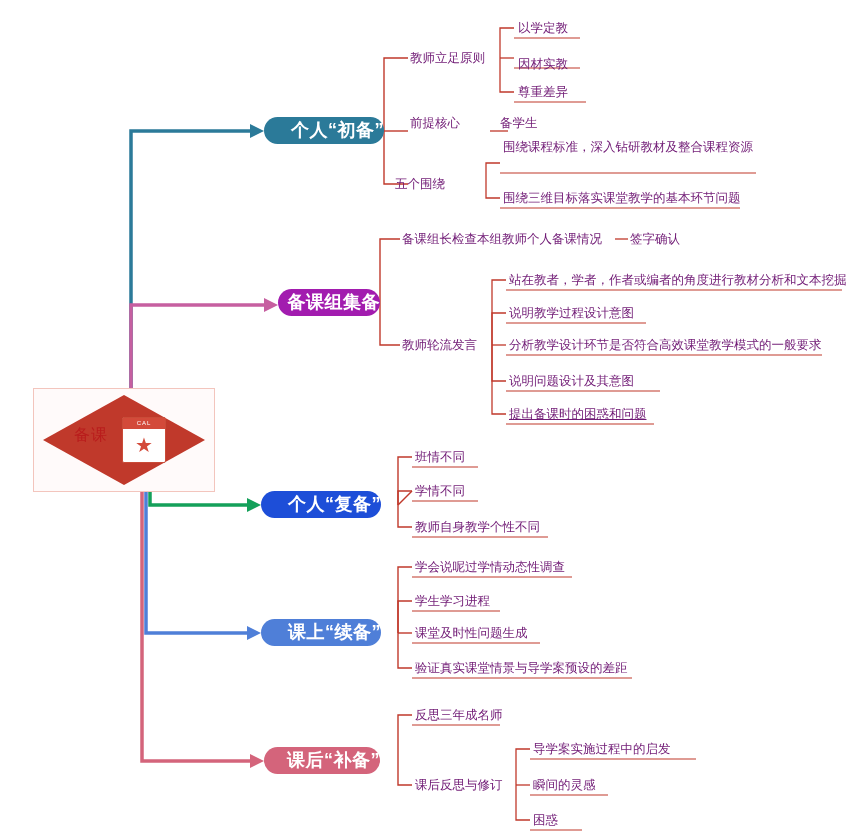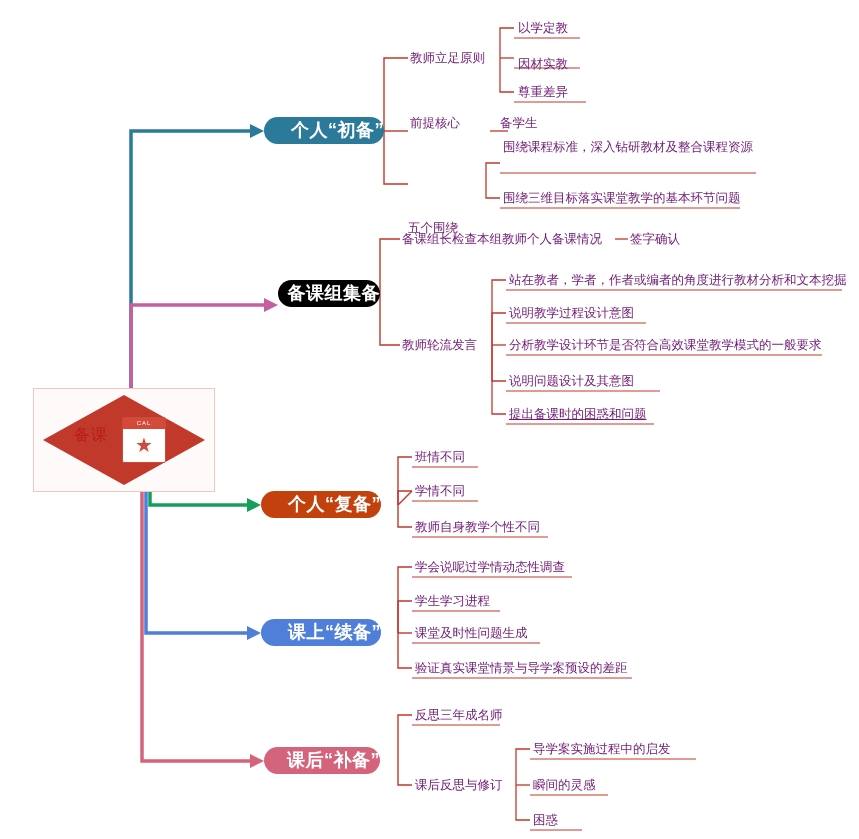--- a/index.html
+++ b/index.html
@@ -195,40 +195,40 @@
     <span class="root-label">备课</span>
     <div class="cal-icon">
       <div class="cal-top">CAL</div>
       <div class="cal-star">★</div>
     </div>
   </div>
 
   <div class="pill" style="left:264px; top:117px; width:120px; background:#2b7a99;">
     <span>个人“初备”</span>
   </div>
-  <div class="pill" style="left:278px; top:280px; width:102px; background:#000000;">
+  <div class="pill" style="left:278px; top:289px; width:102px; background:#a21caf;">
     <span>备课组集备</span>
   </div>
-  <div class="pill" style="left:261px; top:491px; width:120px; background:#c2410c;">
+  <div class="pill" style="left:261px; top:491px; width:120px; background:#1d4ed8;">
     <span>个人“复备”</span>
   </div>
   <div class="pill" style="left:264px; top:747px; width:116px; background:#d4647b;">
     <span>课后“补备”</span>
   </div>
   <div class="pill" style="left:261px; top:619px; width:120px; background:#4f7fd8;">
     <span>课上“续备”</span>
   </div>
 
   <div class="txt" style="left:410px; top:50px;">教师立足原则</div>
   <div class="txt" style="left:518px; top:20px;">以学定教</div>
   <div class="txt" style="left:518px; top:56px;">因材实教</div>
   <div class="txt" style="left:518px; top:84px;">尊重差异</div>
   <div class="txt" style="left:410px; top:115px;">前提核心</div>
   <div class="txt" style="left:500px; top:115px;">备学生</div>
-  <div class="txt" style="left:408px; top:176px;margin-top:44px;">五个围绕</div>
+  <div class="txt" style="left:395px; top:176px;">五个围绕</div>
   <div class="txt" style="left:503px; top:139px;">围绕课程标准，深入钻研教材及整合课程资源</div>
   <div class="txt" style="left:503px; top:190px;">围绕三维目标落实课堂教学的基本环节问题</div>
 
   <div class="txt" style="left:402px; top:231px;">备课组长检查本组教师个人备课情况</div>
   <div class="txt" style="left:630px; top:231px;text-align:right;">签字确认</div>
   <div class="txt" style="left:402px; top:337px;">教师轮流发言</div>
   <div class="txt" style="left:509px; top:272px;">站在教者，学者，作者或编者的角度进行教材分析和文本挖掘</div>
   <div class="txt" style="left:509px; top:305px;">说明教学过程设计意图</div>
   <div class="txt" style="left:509px; top:337px;">分析教学设计环节是否符合高效课堂教学模式的一般要求</div>
   <div class="txt" style="left:509px; top:373px;">说明问题设计及其意图</div>

